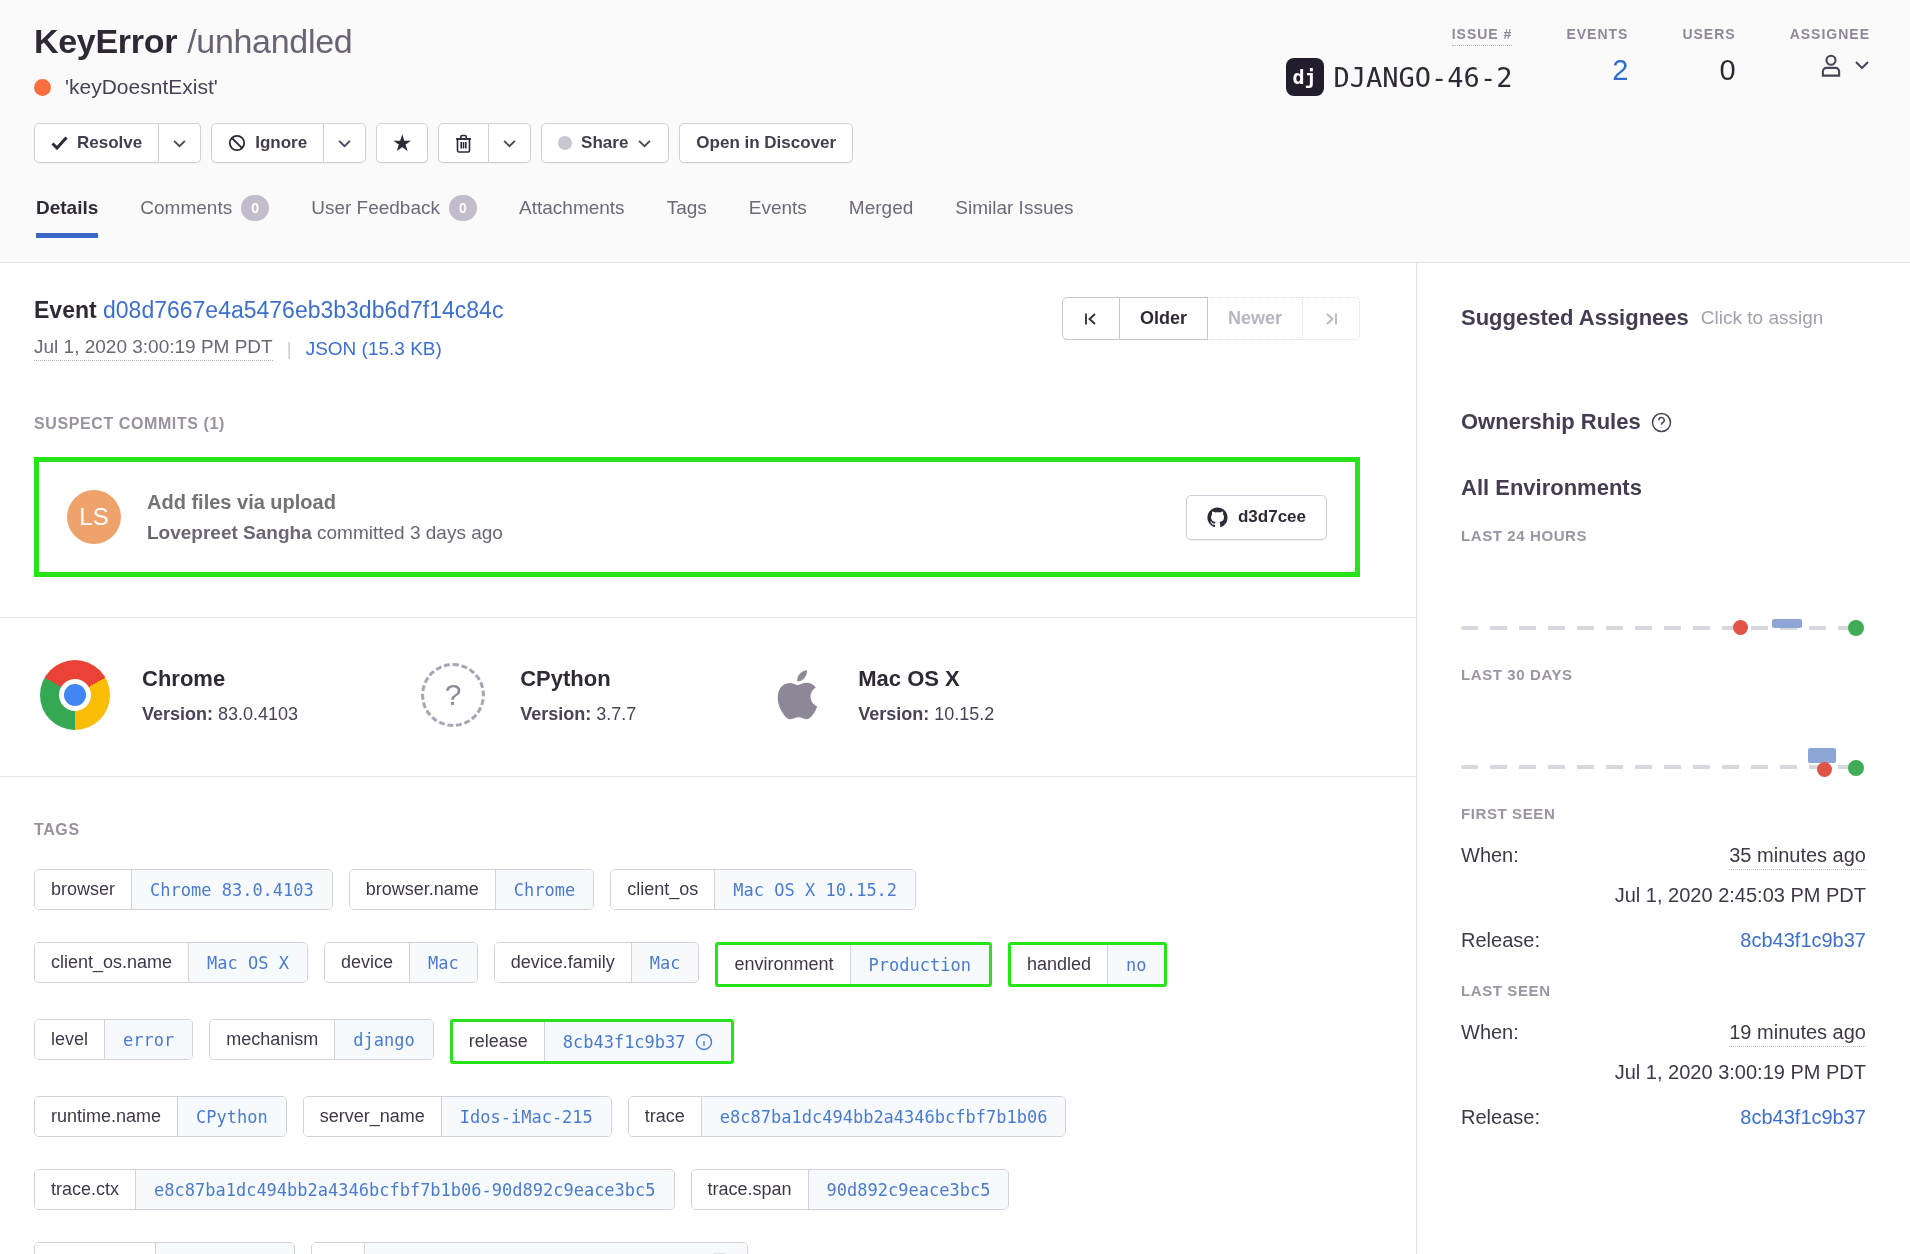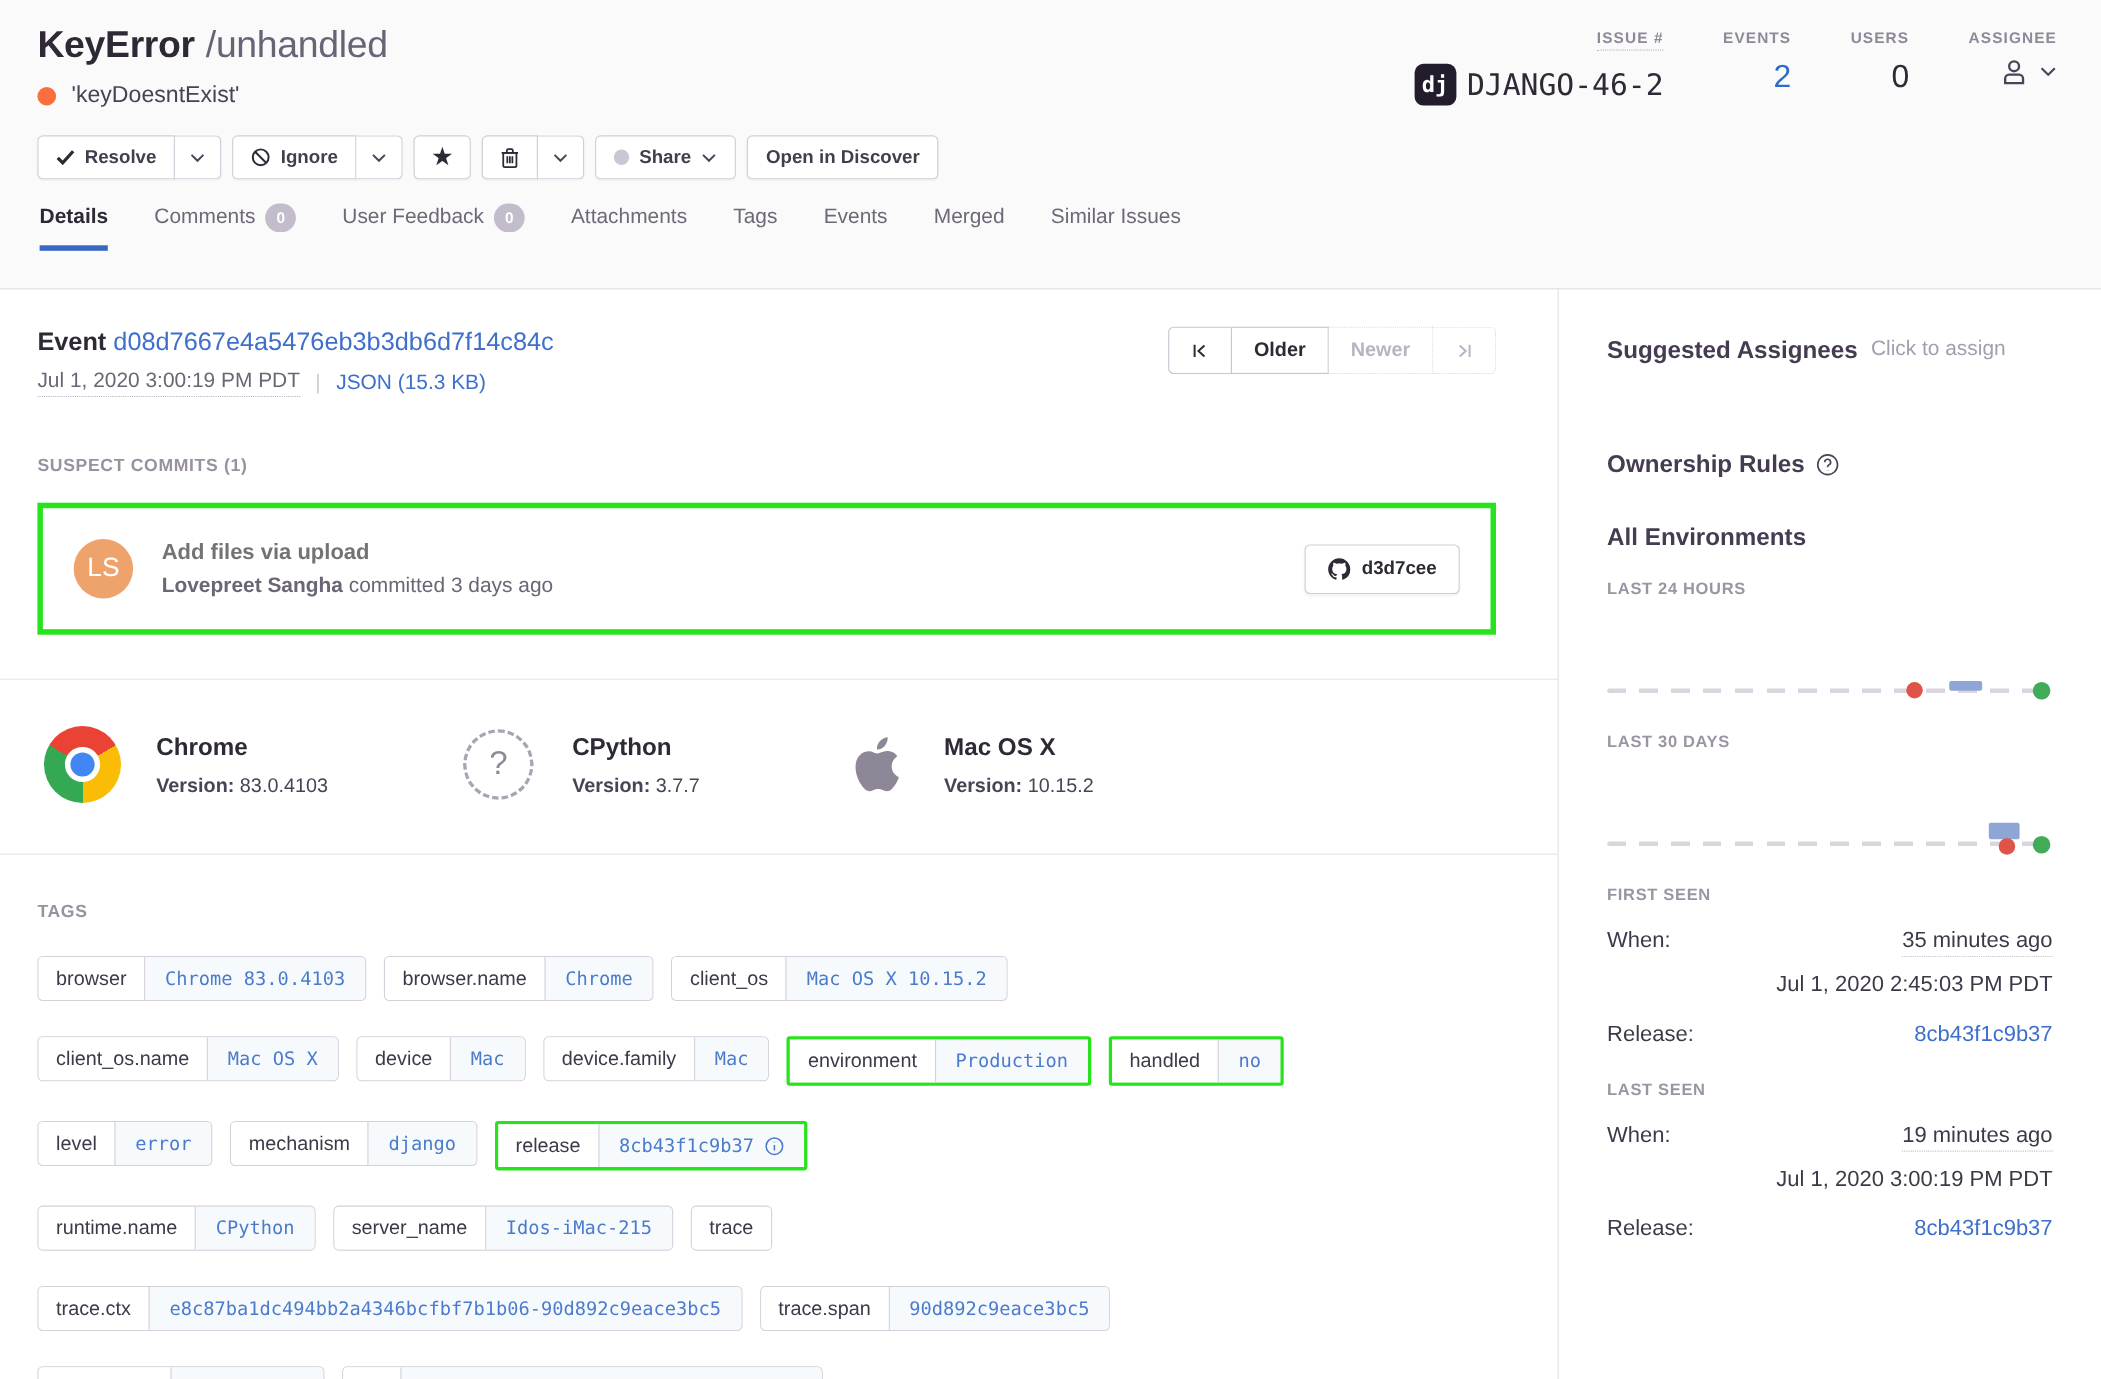--- a/index.html
+++ b/index.html
@@ -29,21 +29,21 @@
   .toolbar { display:flex; gap:10px; margin-top:24px; }
   .btn-group { display:flex; }
   .btn { background:#fff; border:1px solid #d2cdd8; border-radius:5px; padding:9px 16px; font-size:17px; font-weight:bold; color:#443d4e; display:flex; align-items:center; gap:9px; cursor:pointer; box-shadow:0 1px 1px rgba(50,40,70,0.04); }
   .btn-group .btn:first-child { border-top-right-radius:0; border-bottom-right-radius:0; }
   .btn-group .btn + .btn { border-left:none; border-top-left-radius:0; border-bottom-left-radius:0; padding:9px 13px; }
   .icon-svg { display:inline-flex; }
   .share-dot { width:14px; height:14px; border-radius:50%; background:#cbc6d1; }
   .star-glyph { font-size:20px; line-height:1; color:#2f2936; }
 
   
-  .tabs { display:flex; gap:42px; margin-top:22px; padding-left:2px; }
+  .tabs { display:flex; gap:42px; margin-top:32px; padding-left:2px; }
   .tab { font-size:19px; color:#6f6878; padding-bottom:16px; position:relative; cursor:pointer; display:flex; align-items:center; gap:9px; }
   .tab.active { color:#2f2936; font-weight:bold; }
   .tab.active::after { content:""; position:absolute; left:0; right:0; bottom:-1px; height:5px; background:#3a66c4; }
   .tab-badge { background:#c3bdcb; color:#fff; font-size:14px; font-weight:bold; min-width:28px; height:26px; border-radius:14px; display:inline-flex; align-items:center; justify-content:center; padding:0 6px; }
 
   
   .main { display:flex; height:991px; }
   .content { flex:1; padding:34px 56px 0 34px; min-width:0; }
   .sidebar { width:494px; border-left:1px solid #e2dee6; padding:42px 44px 0 44px; }
 
@@ -441,20 +441,23 @@
             </span>
           </div>
           <div class="tag-pill">
             <span class="tag-key">server_name</span>
             <span class="tag-value">
               <span>Idos-iMac-215</span>
             </span>
           </div>
           <div class="tag-pill">
             <span class="tag-key">trace</span>
+            <span class="tag-value">
+              <span>e8c87ba1dc494bb2a4346bcfbf7b1b06</span>
+            </span>
           </div>
           <div class="flex-break"></div>
           <div class="tag-pill">
             <span class="tag-key">trace.ctx</span>
             <span class="tag-value">
               <span>e8c87ba1dc494bb2a4346bcfbf7b1b06-90d892c9eace3bc5</span>
             </span>
           </div>
           <div class="tag-pill">
             <span class="tag-key">trace.span</span>

